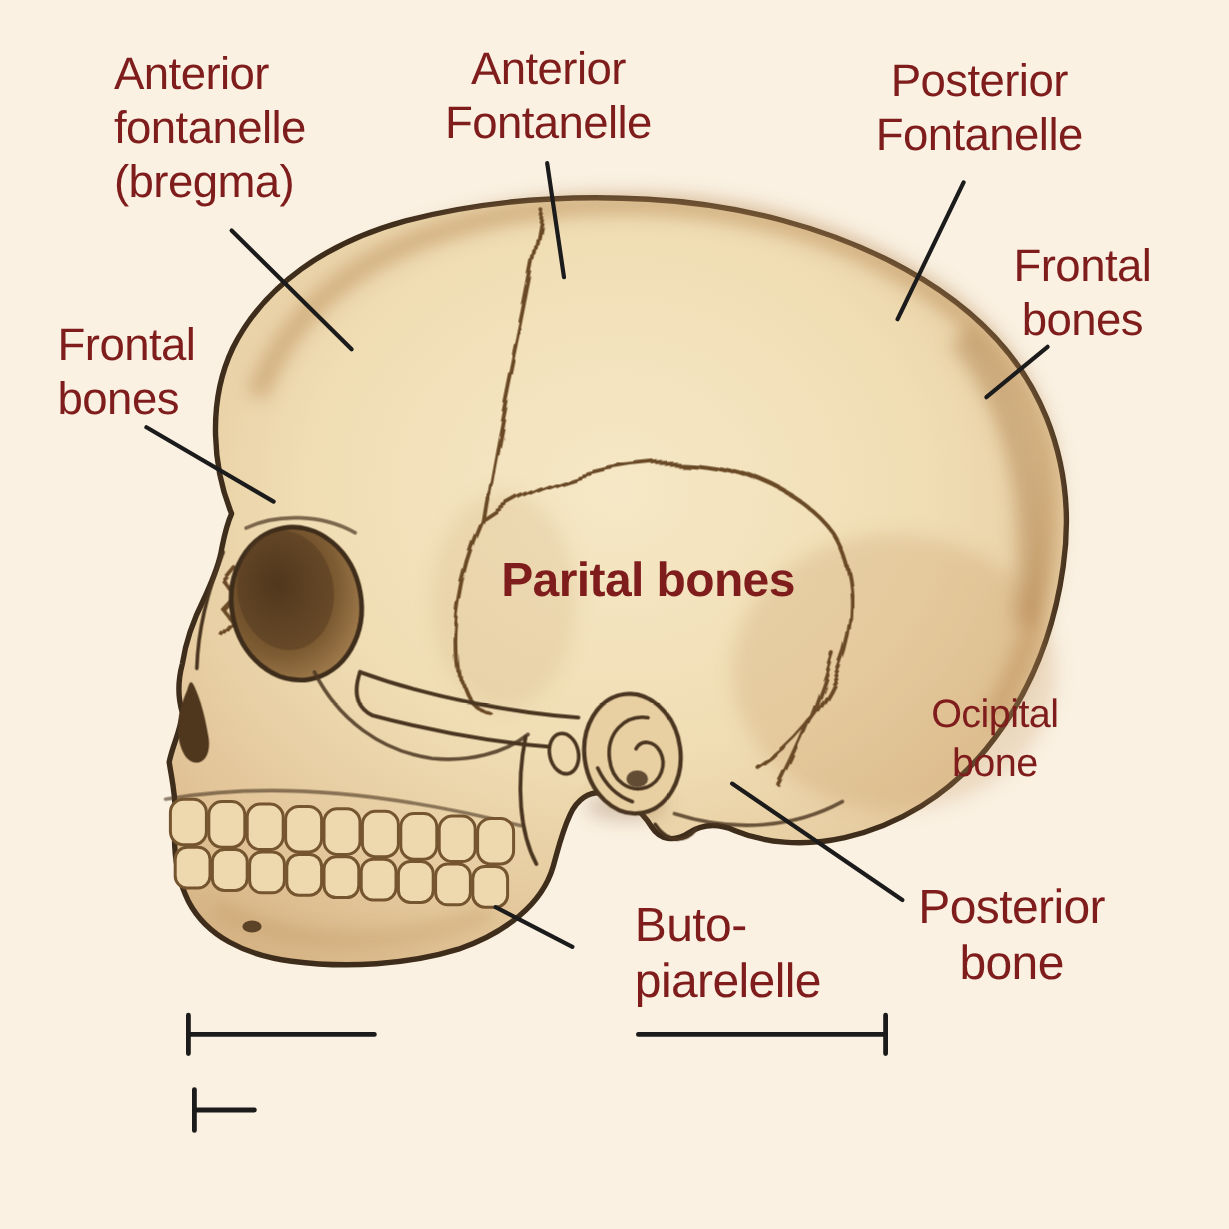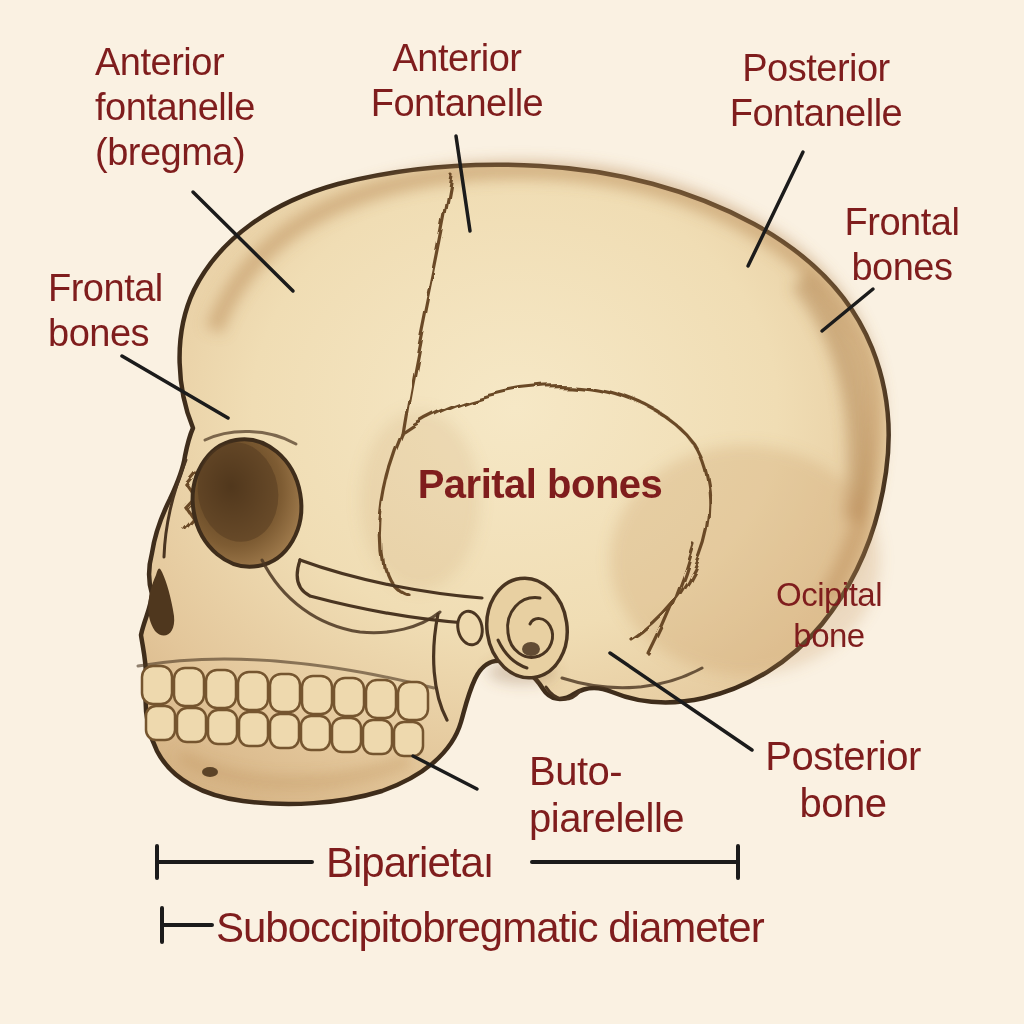--- a/index.html
+++ b/index.html
@@ -157,17 +157,15 @@
 
   <div class="label center lbl-33" style="left:787px;top:574px;">Ocipital
 bone</div>
 
   <div class="label center lbl-40" style="left:843px;top:733px;">Posterior
 bone</div>
 
   <div class="label lbl-40" style="left:494px;top:748px;margin-left:35px;">Buto-
 piarelelle</div>
 
-  <div class="label lbl-42" style="left:326px;top:838px;">Biparietaı</div>
 
-  <div class="label lbl-42" style="left:216px;top:903px;">Suboccipitobregmatic diameter</div>
 
 </div>
 
 </body></html>

